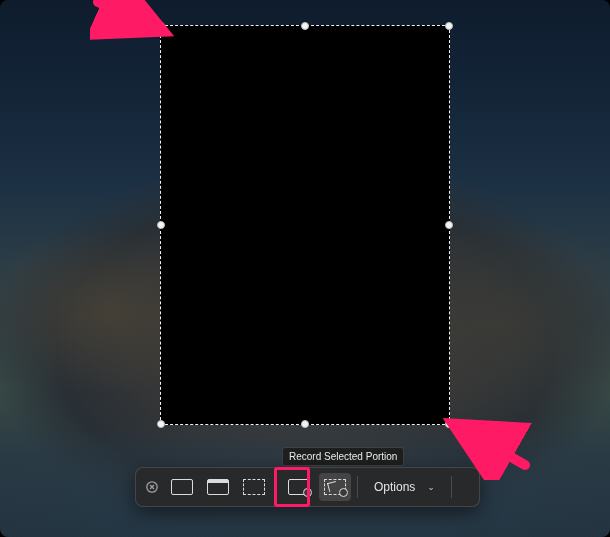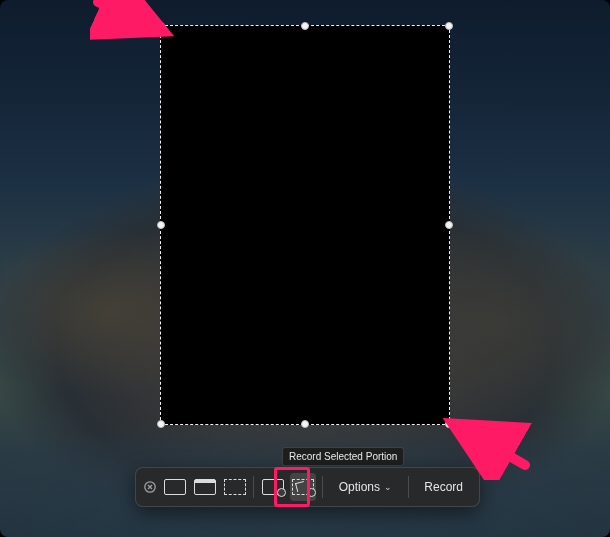--- a/index.html
+++ b/index.html
@@ -115,21 +115,21 @@
     color:#a0a0a0;
   }
   .tb-text-btn {
     height: 28px;
     padding: 0 10px;
     display: flex;
     align-items: center;
     color: #e5e5e5;
     font-size: 12px;
     border-radius: 4px;
-    gap:4px;
+    gap:12px;
   }
 
   
   .ic-screen {
     width: 20px; height: 14px; border: 1.5px solid #dcdcdc; border-radius: 2px; position: relative;
   }
   .ic-window {
     width: 20px; height: 14px; border: 1.5px solid #dcdcdc; border-radius: 2px; position: relative;
   }
   .ic-window::before { content:""; position:absolute; left:0; right:0; top:0; height:3px; background:#dcdcdc; }
@@ -237,23 +237,20 @@
       </div>
       <div class="tb-btn selected">
         <div class="ic-recsel"></div>
       </div>
       <div class="tb-sep"></div>
       <div class="tb-text-btn">
         <span>Options</span>
         <span class="chev">⌄</span>
       </div>
       <div class="tb-sep"></div>
-      <div class="tb-text-btn">
-        <span>Record</span>
-      </div>
     </div>
 
     <div class="highlight-box"></div>
 
     <div class="arrow" style="left:90px; top:-6px;">
       <svg width="90" height="60" viewBox="0 0 90 60">
         <defs>
           <marker id="ah1" markerWidth="8" markerHeight="8" refX="6" refY="4" orient="auto">
             <path d="M0,0 L8,4 L0,8 Z" fill="#ff1a66"></path>
           </marker>

